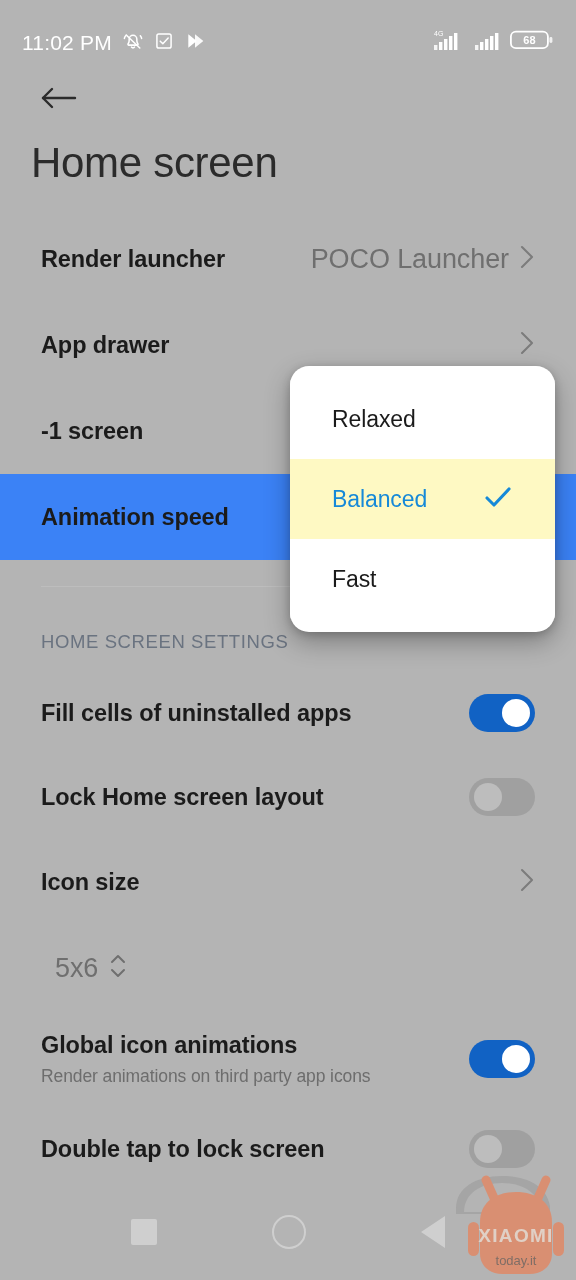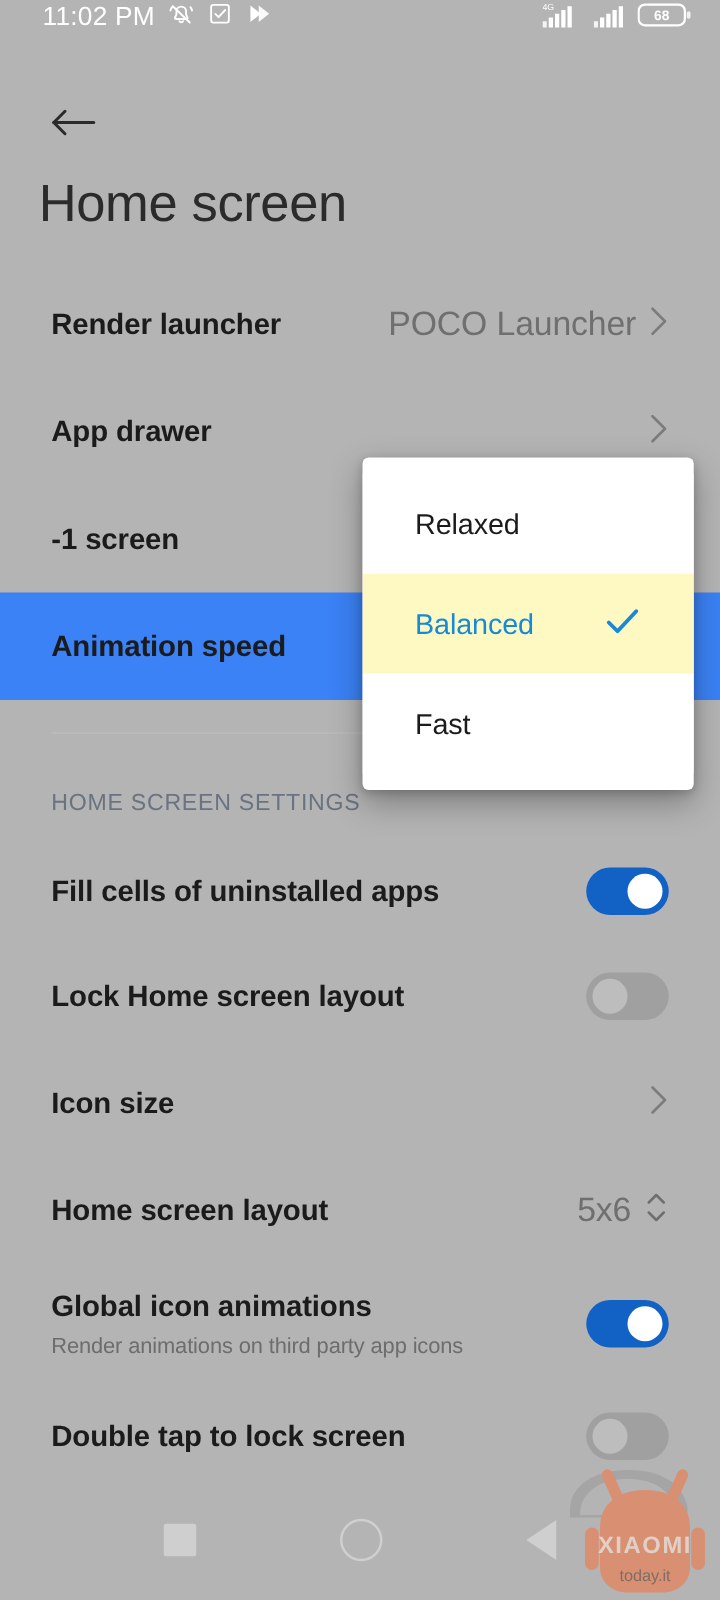--- a/index.html
+++ b/index.html
@@ -16,25 +16,24 @@
     font-family: "Liberation Sans", sans-serif;
     -webkit-font-smoothing: antialiased;
   }
 
   
   .statusbar {
     position: absolute;
     top: 0; left: 0; right: 0;
     height: 56px;
     display: flex;
-    align-items: flex-start;
+    align-items: flex-end;
     padding: 0 22px;
     box-sizing: border-box;
     color: #ffffff;
-    margin-left: 12px;
   }
   .sb-left {
     display: flex;
     align-items: center;
     gap: 10px;
   }
   .sb-clock {
     font-size: 21px;
     font-weight: 400;
     letter-spacing: .2px;
@@ -183,21 +182,21 @@
     background: transparent;
     pointer-events: none;
   }
   .dialog {
     position: absolute;
     left: 290px;
     top: 366px;
     width: 265px;
     height: 266px;
     background: #ffffff;
-    border-radius: 5px;
+    border-radius: 19px;
     box-shadow: 0 10px 26px rgba(0,0,0,0.30), 0 2px 8px rgba(0,0,0,0.18);
     overflow: hidden;
   }
   .dlg-item {
     height: 80px;
     display: flex;
     align-items: center;
     padding: 0 42px 0 42px;
     box-sizing: border-box;
     background: #ffffff;
@@ -413,23 +412,20 @@
       <div class="row-right">
         <span class="chev">
           <svg width="16" height="26" viewBox="0 0 16 26" fill="none" stroke="#7c7c7c" stroke-width="2.1" stroke-linecap="round" stroke-linejoin="round">
               <path d="M3 3 L13 13 L3 23"></path>
             </svg>
         </span>
       </div>
     </div>
 
     <div class="row" style="min-height:86px;">
-      <div class="row-texts">
-        <span class="row-title">Home screen layout</span>
-      </div>
       <div class="row-right">
         <span class="row-value">5x6</span>
         <span class="stepper">
           <svg width="20" height="30" viewBox="0 0 20 30" fill="none" stroke="#6f6f6f" stroke-width="2" stroke-linecap="round" stroke-linejoin="round">
             <path d="M4 11 L10 5 L16 11"></path>
             <path d="M4 19 L10 25 L16 19"></path>
           </svg>
         </span>
       </div>
     </div>

